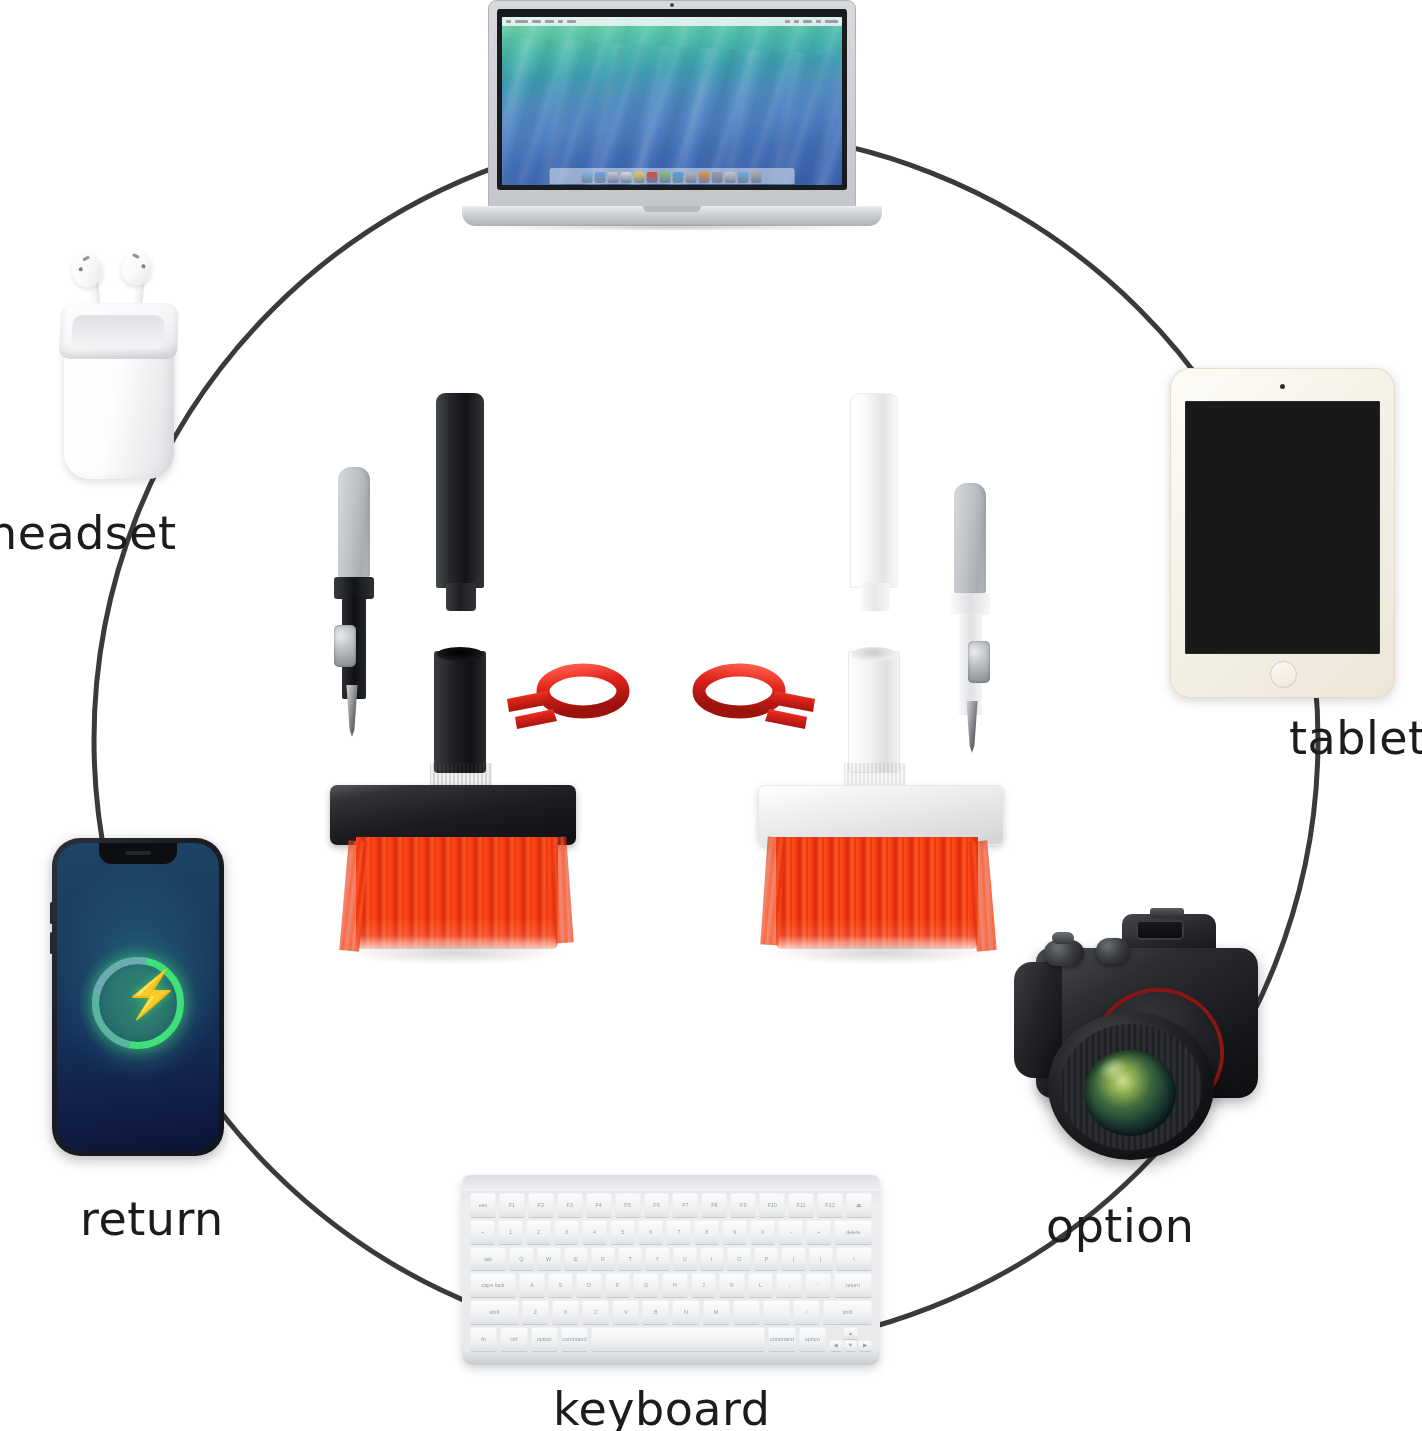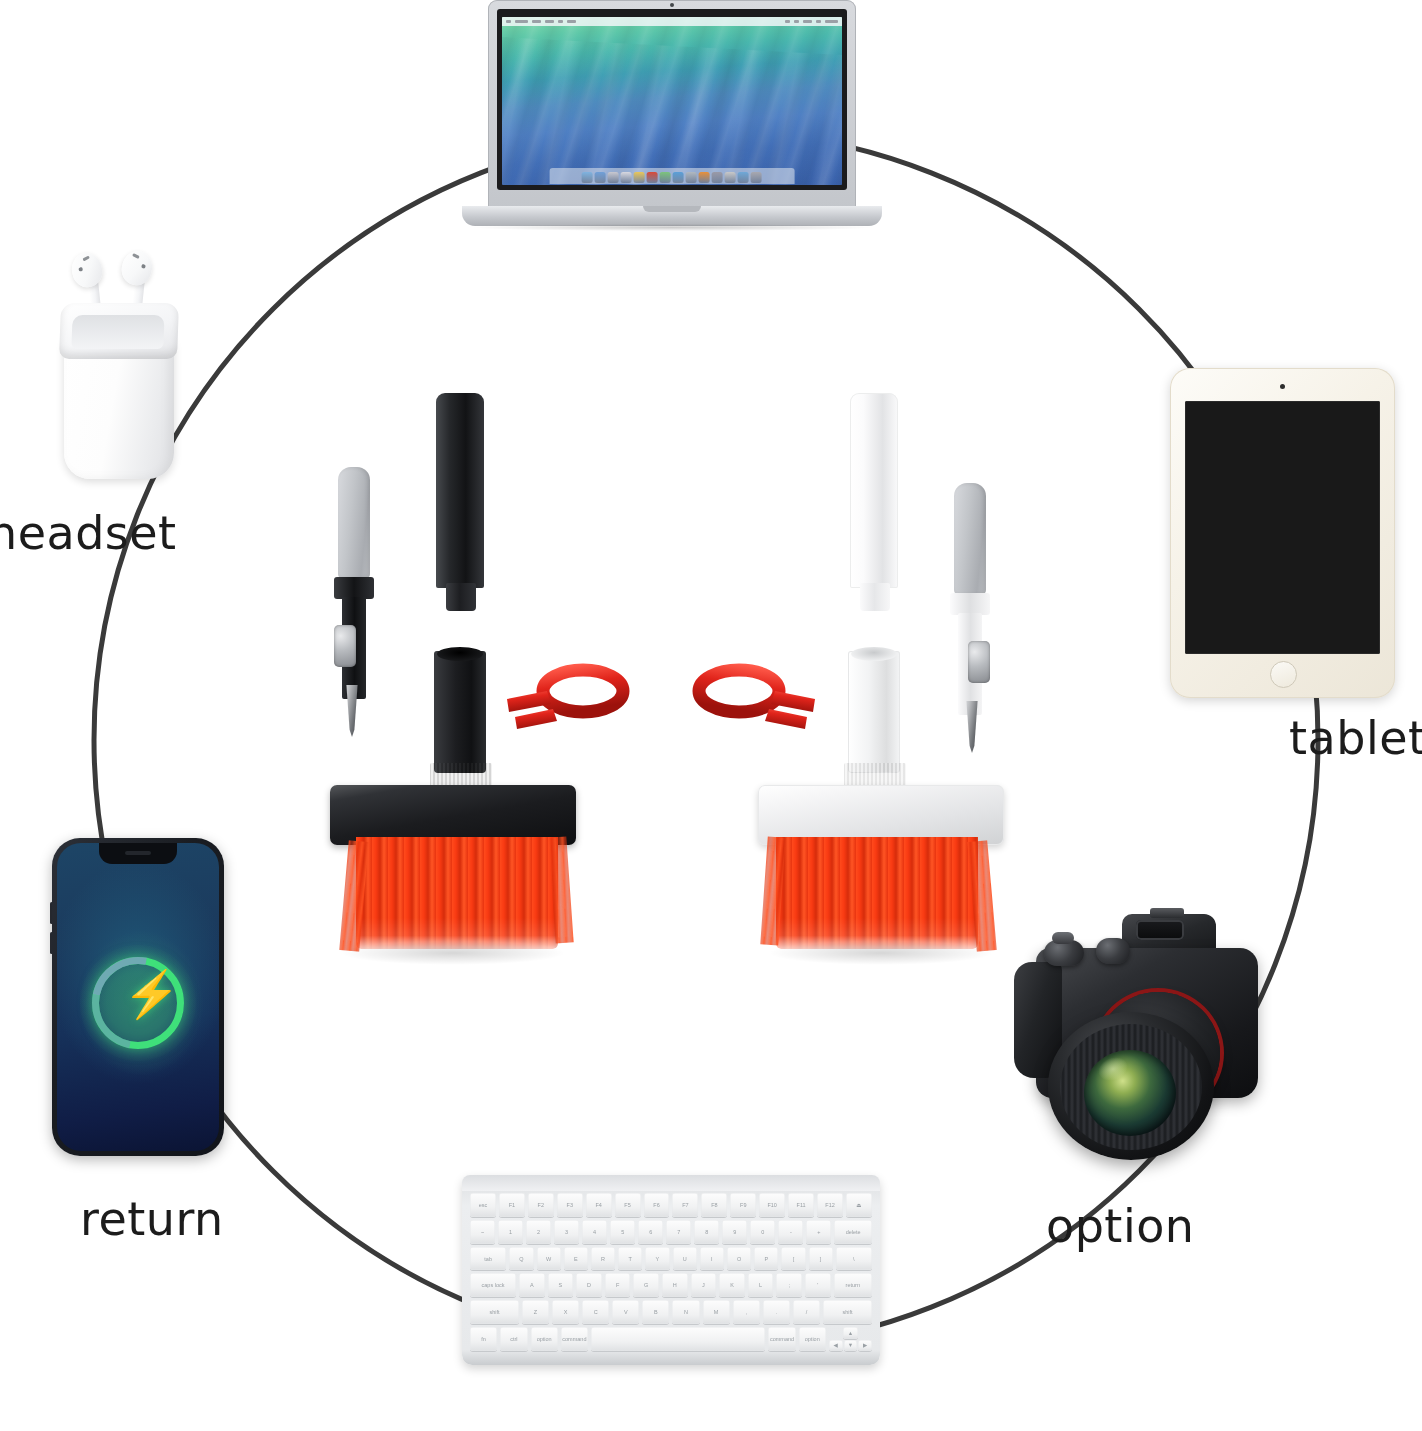--- a/index.html
+++ b/index.html
@@ -703,20 +703,21 @@
               <div class="kb-arrow-bot">
                 <div class="kb-key">◀</div>
                 <div class="kb-key">▼</div>
                 <div class="kb-key">▶</div>
               </div>
             </div>
           </div>
         </div>
     </div>
   </div>
+  <div class="label label-keyboard">keyboard</div>
 
   <div class="kit" style="left:316px; top:385px; width:320px; height:610px;">
 
     <div class="cap">
       <div class="cap-body dark" style="left:120px; top:8px; width:48px; height:195px;"></div>
       <div class="cap-neck dark" style="left:130px; top:198px; width:30px; height:28px;"></div>
     </div>
 
     <div class="stem-socket dark" style="left:118px; top:266px; width:52px; height:122px;"></div>
     <div class="socket-mouth dark" style="left:121px; top:262px; width:46px; height:14px;"></div>

